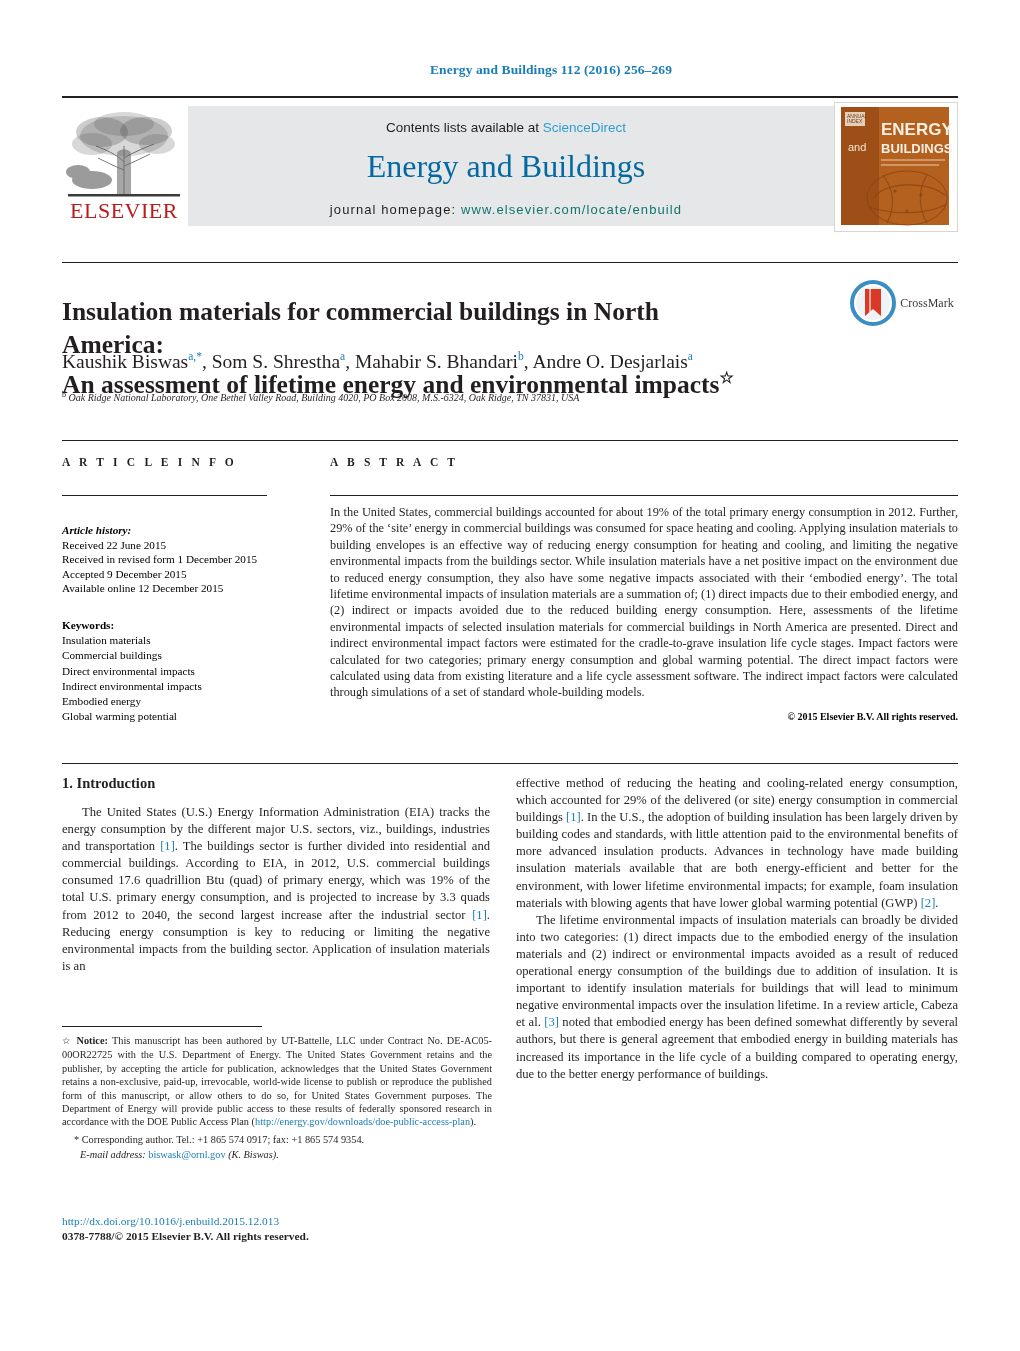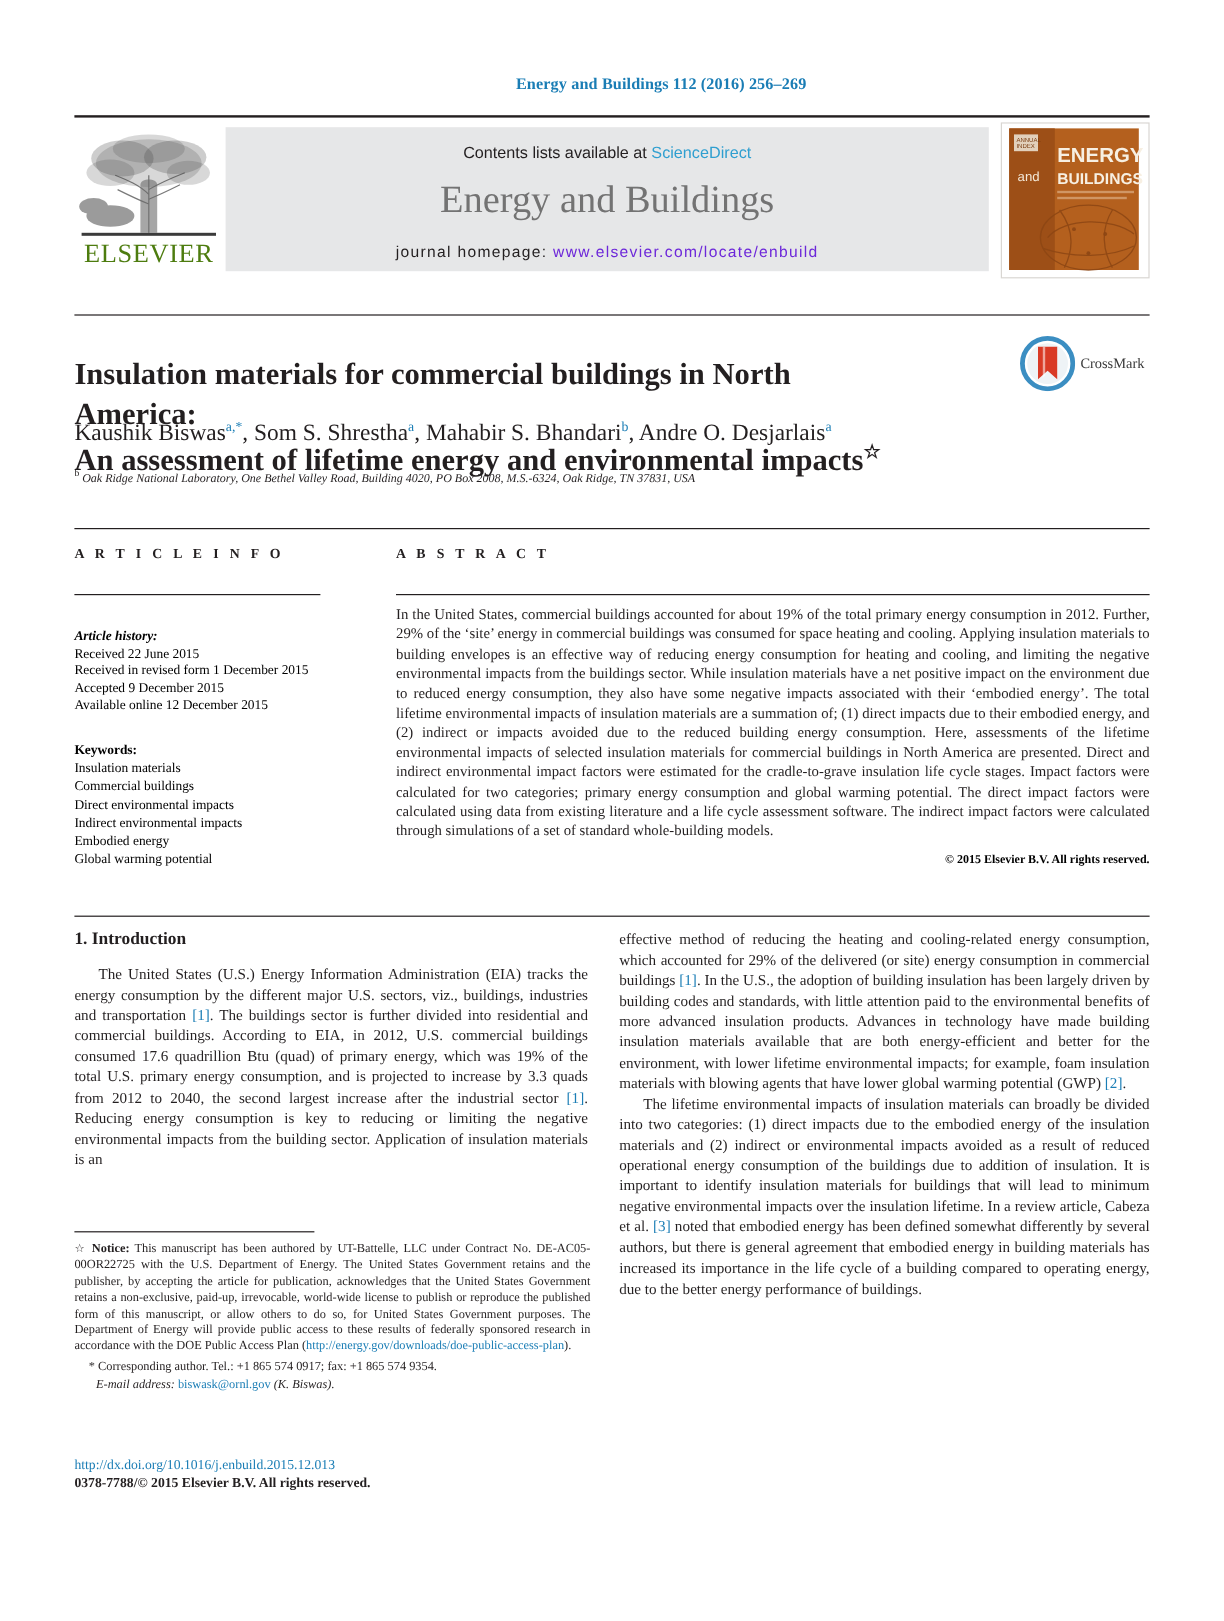--- a/index.html
+++ b/index.html
@@ -52,58 +52,59 @@
     width: 124px; height: 120px;
   }
   .tree-svg { display:block; }
   .elsevier-word {
     position: absolute;
     left: 0; bottom: 2px;
     width: 124px;
     text-align: center;
     font-family: "Liberation Serif", serif;
     font-size: 22px;
-    color: #4d7c0f;
+    color: #b91c1c;
     letter-spacing: .5px;
   }
   .grayband {
     position: absolute;
     left: 126px; top: 8px;
     width: 636px; height: 120px;
     background: #e6e7e8;
+    padding-left: 39px;
   }
   .contents-line {
     position: absolute;
     top: 14px; left: 0; width: 636px;
     text-align: center;
     font-family: "Liberation Sans", sans-serif;
     font-size: 13.5px;
     color: #231f20;
   }
   .contents-line .sd {
     color: #2f9fd0;
   }
   .journal-name {
     position: absolute;
     top: 42px; left: 0; width: 636px;
     text-align: center;
     font-family: "Liberation Serif", serif;
     font-size: 32px;
-    color: #737373;
+    color: #0369a1;
   }
   .homepage-line {
     position: absolute;
     bottom: 9px; left: 0; width: 636px;
     text-align: center;
     font-family: "Liberation Sans", sans-serif;
     font-size: 13px;
     letter-spacing: 1.1px;
     color: #231f20;
   }
-  .homepage-line .url { color: #6d28d9; }
+  .homepage-line .url { color: #0f766e; }
 
   .cover-thumb {
     position: absolute;
     right: 0; top: 4px;
     width: 122px; height: 128px;
     background: #ffffff;
     border: 1px solid #d9d6d2;
     overflow: hidden;
   }
 

